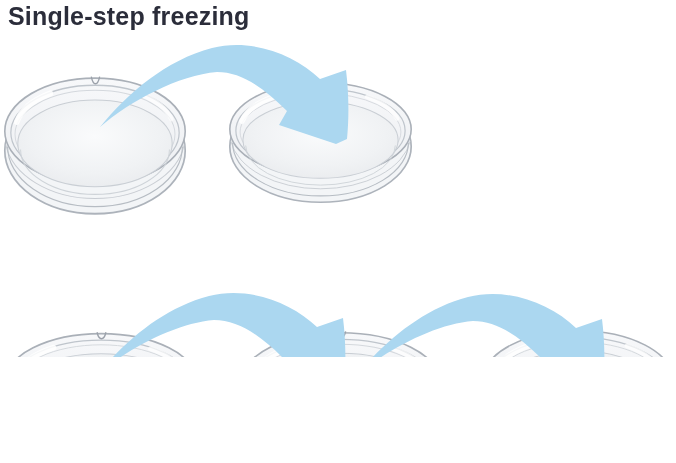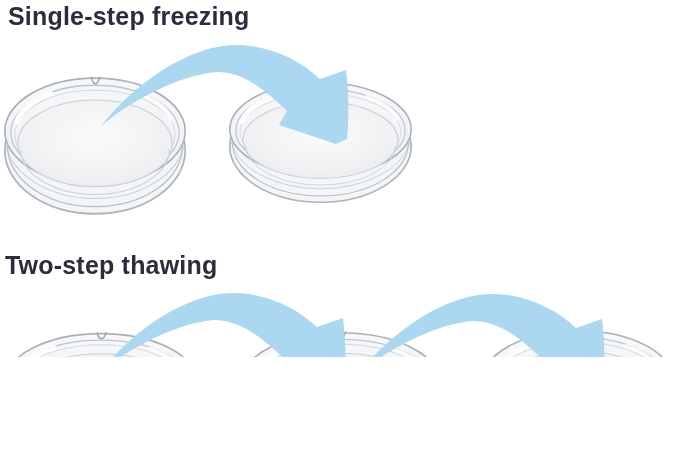--- a/index.html
+++ b/index.html
@@ -34,21 +34,20 @@
     display: block;
   }
 </style>
 </head>
 <body>
 
 <div class="canvas">
 
   <div class="section-title title-freezing">Single-step freezing</div>
 
-  <div class="section-title title-thawing">Two-step thawing</div>
 
   <svg class="diagram" width="676" height="463" viewBox="0 0 676 463">
     <defs>
       <radialGradient id="floor-grad" cx="0.5" cy="0.42" r="0.7">
         <stop offset="0" stop-color="#fafbfc"></stop>
         <stop offset="0.6" stop-color="#f0f2f4"></stop>
         <stop offset="1" stop-color="#e7e9ec"></stop>
       </radialGradient>
       <linearGradient id="rim-grad" x1="0" y1="0" x2="0" y2="1">
         <stop offset="0" stop-color="#f7f8fa"></stop>

